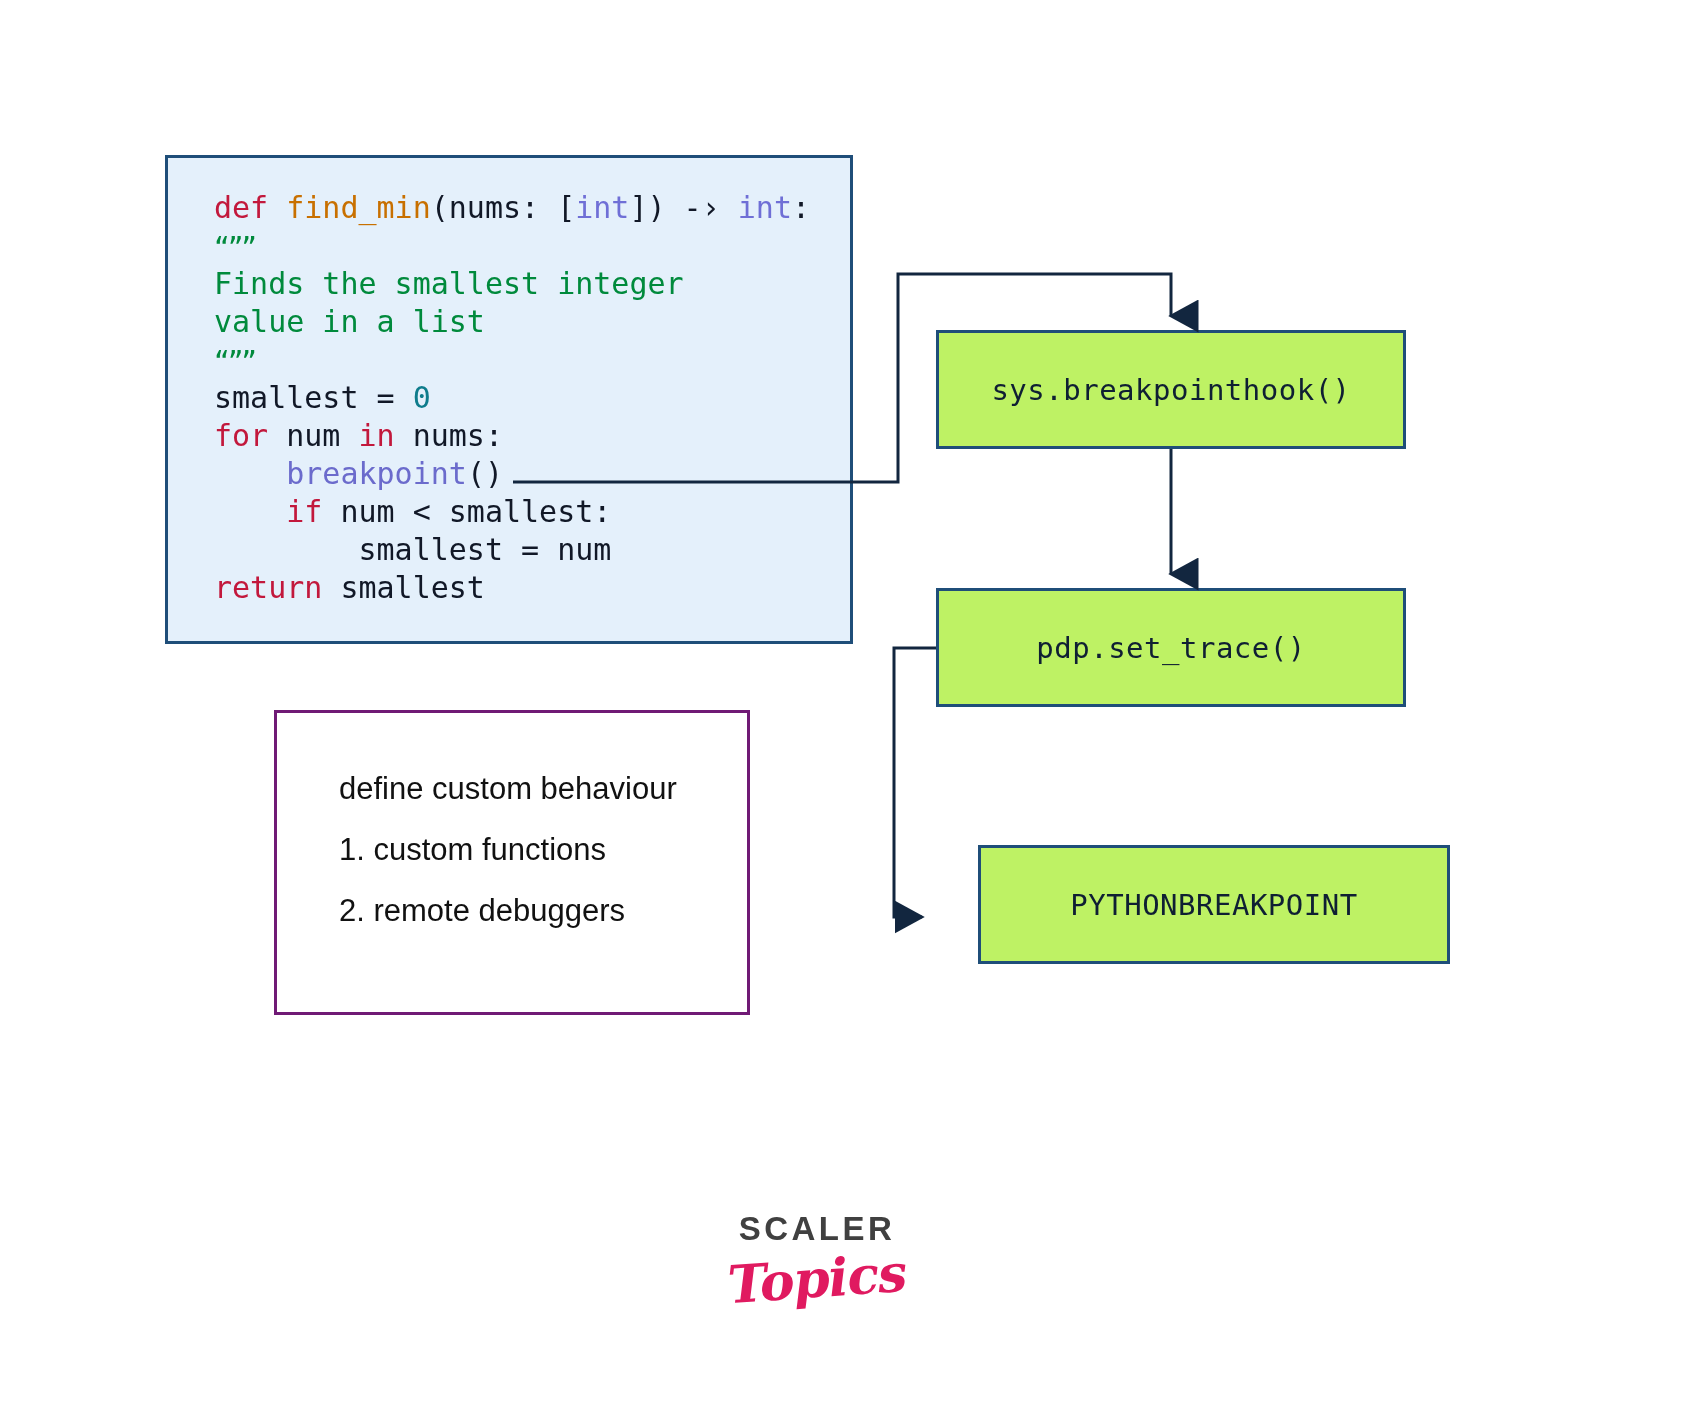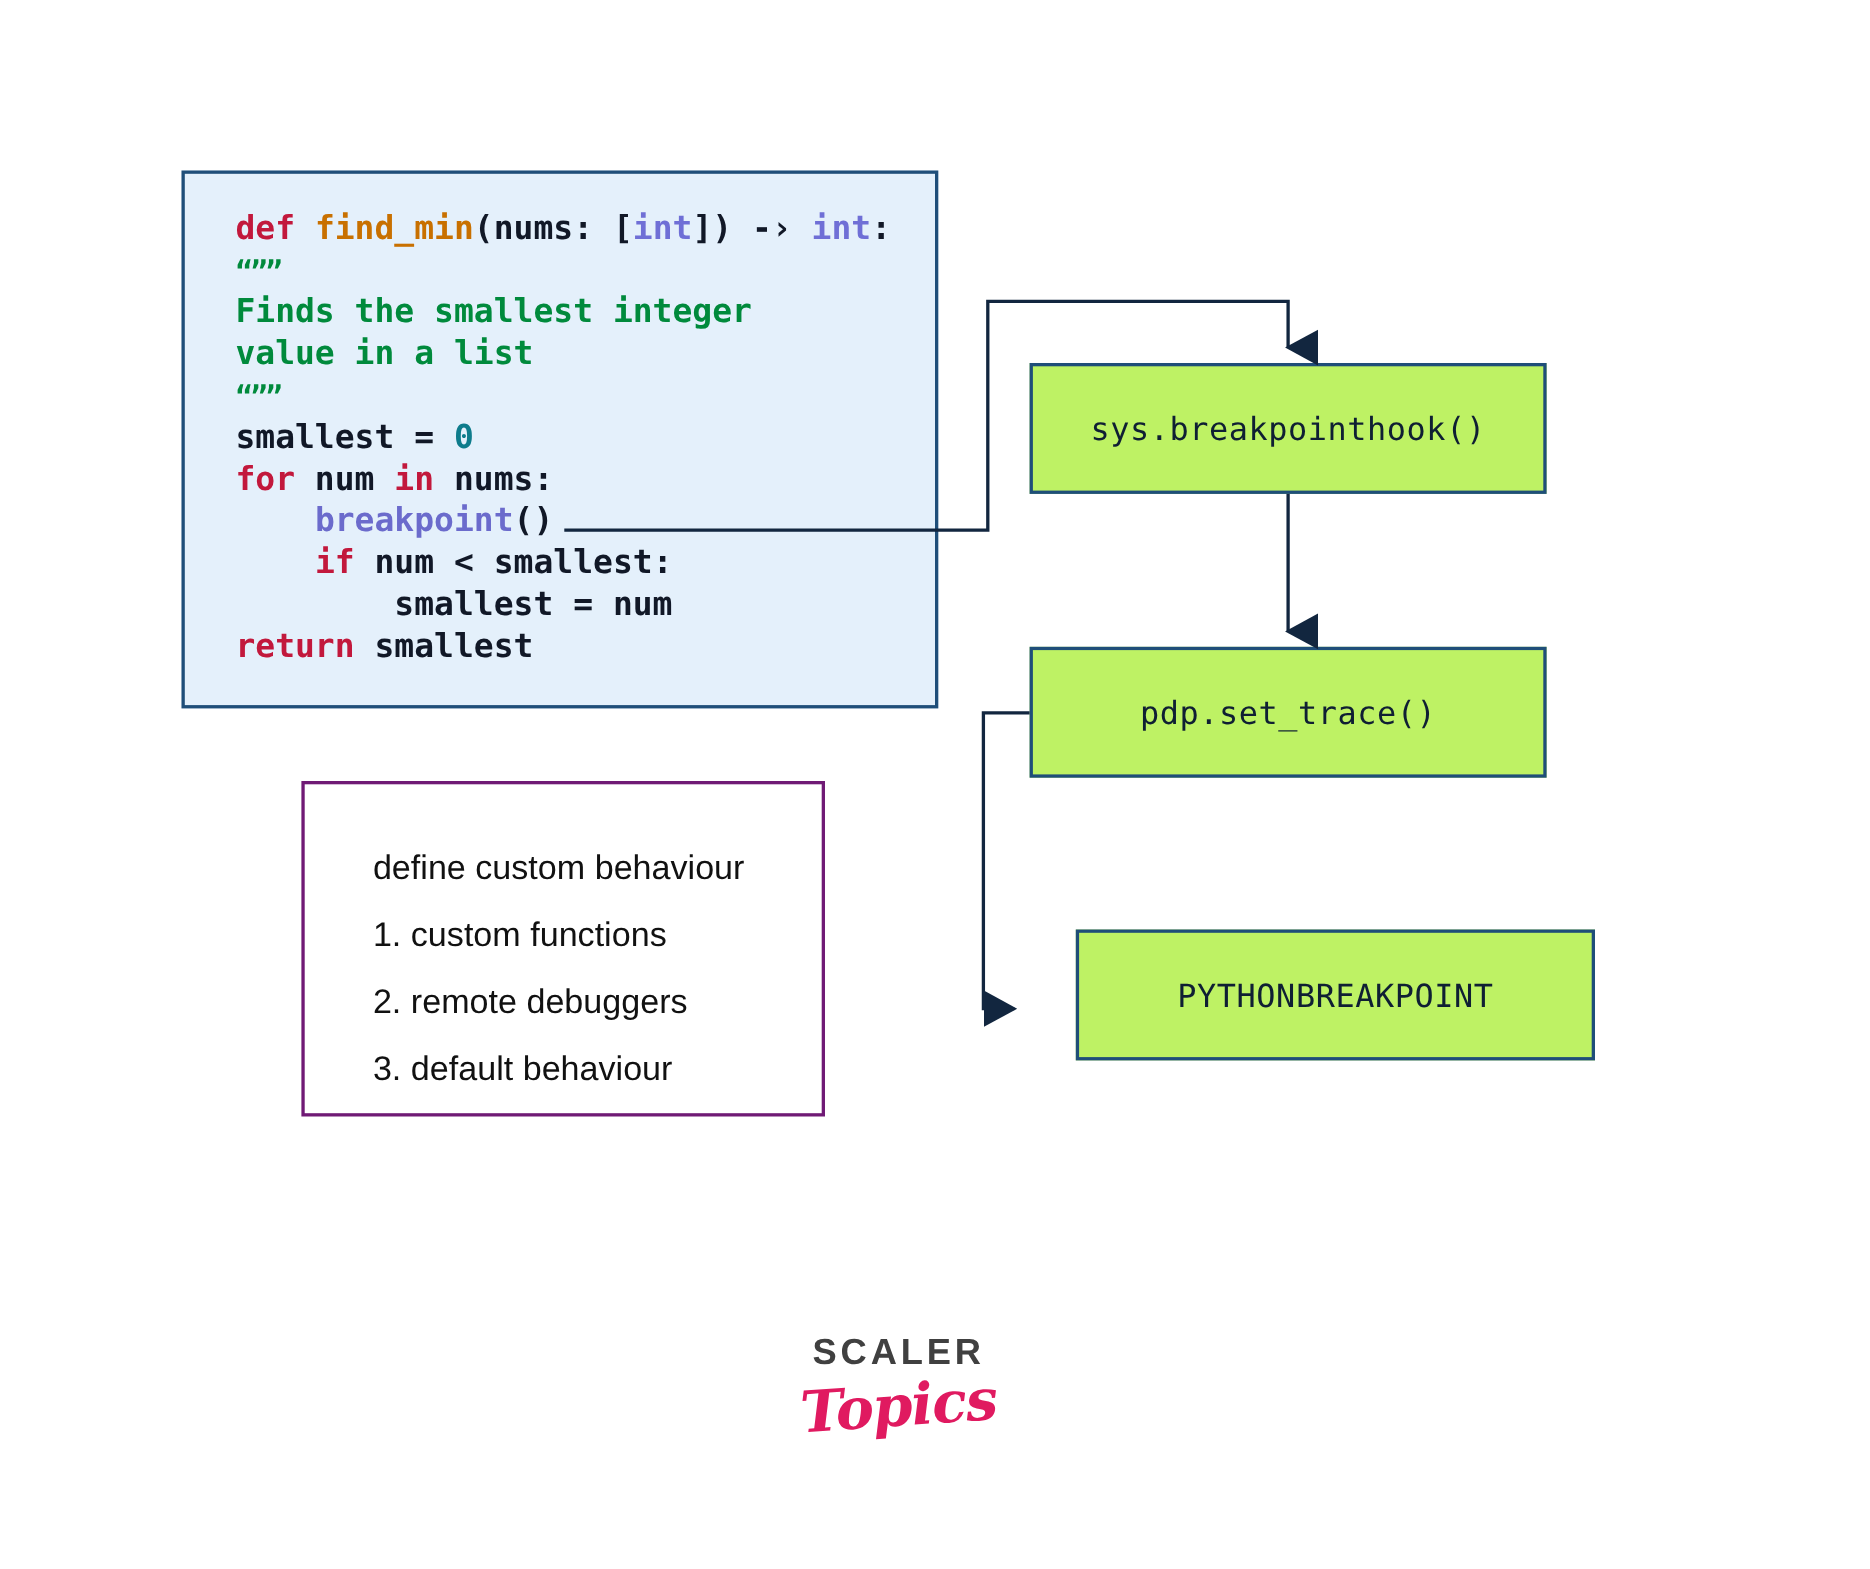--- a/index.html
+++ b/index.html
@@ -18,21 +18,20 @@
   
   #code-block {
     position: absolute;
     left: 165px;
     top: 155px;
     width: 688px;
     height: 489px;
     background: #e4f0fb;
     border: 3px solid #1f4e79;
     box-sizing: border-box;
-    font-weight: bold;
   }
   #code-text {
     position: absolute;
     left: 46px;
     top: 31px;
     font-family: "DejaVu Sans Mono", "Liberation Mono", monospace;
     font-size: 30px;
     line-height: 38px;
     color: #111827;
     white-space: pre;
@@ -149,21 +148,20 @@
 
 <div class="flow-box" id="box-env">
   <span class="flow-box-label">PYTHONBREAKPOINT</span>
 </div>
 
 <div id="legend-box">
   <div id="legend-list">
     <div class="legend-item">define custom behaviour</div>
     <div class="legend-item">1. custom functions</div>
     <div class="legend-item">2. remote debuggers</div>
-    <div class="legend-item">3. default behaviour</div>
   </div>
 </div>
 
 <svg id="connectors" viewBox="0 0 1700 1426" xmlns="http://www.w3.org/2000/svg">
   <defs>
     <marker id="arrow-down" viewBox="0 0 12 12" refX="6" refY="10" markerWidth="11" markerHeight="11" orient="auto">
       <path d="M 0 0 L 12 0 L 6 11 z" fill="#12263f"></path>
     </marker>
     <marker id="arrow-right" viewBox="0 0 12 12" refX="10" refY="6" markerWidth="11" markerHeight="11" orient="auto">
       <path d="M 0 0 L 0 12 L 11 6 z" fill="#12263f"></path>

